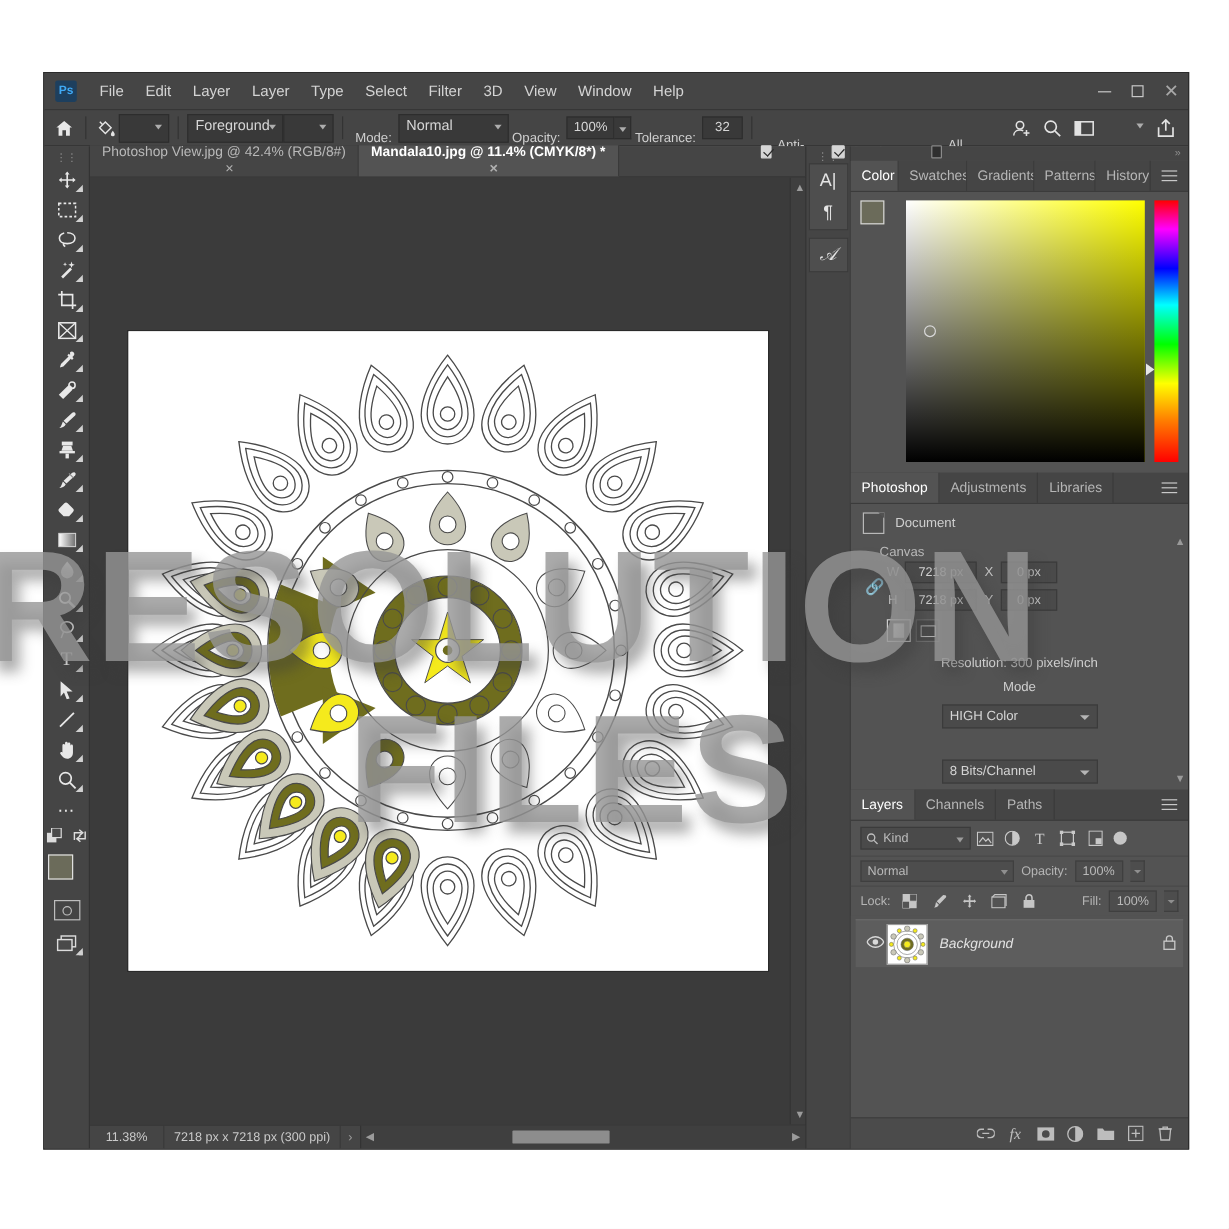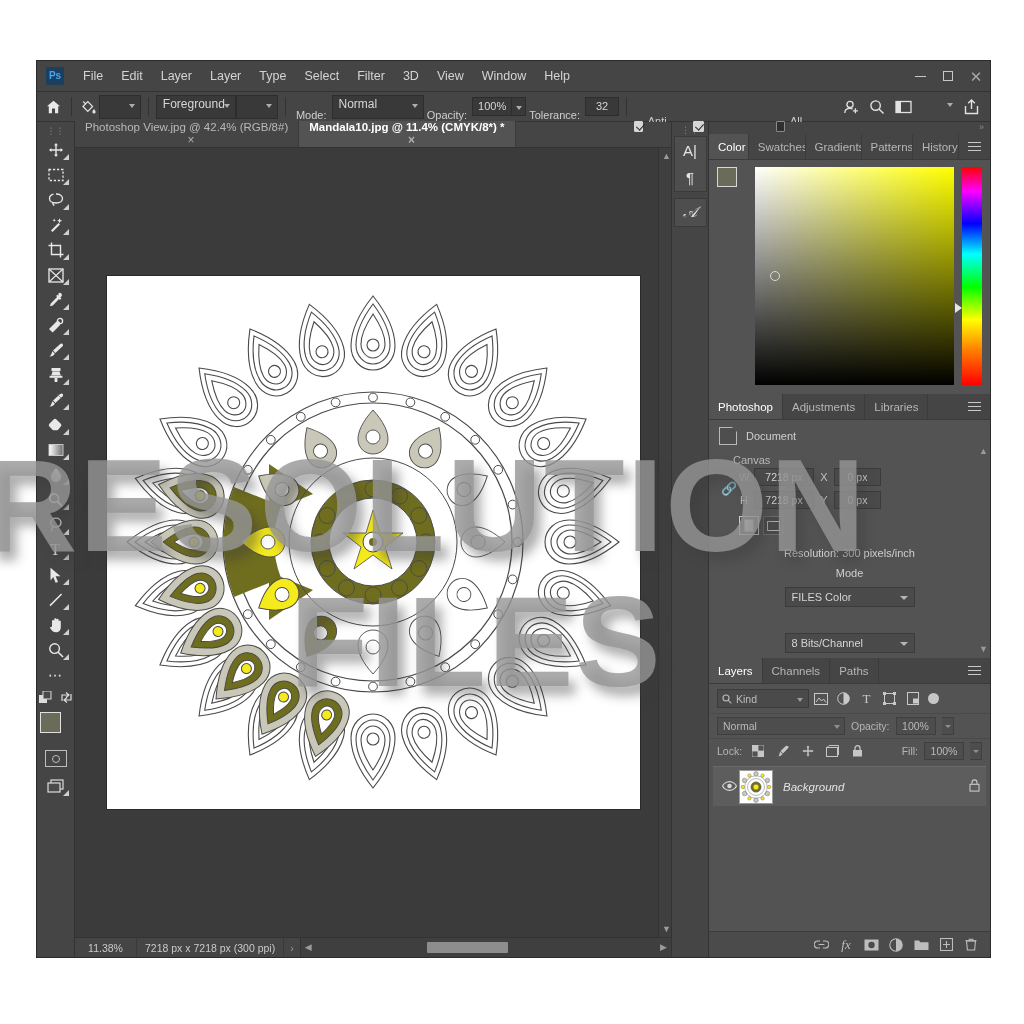--- a/index.html
+++ b/index.html
@@ -1039,21 +1039,21 @@
               </div>
               <div class="anchor-btn">
                 <svg width="13" height="10" viewBox="0 0 13 10">
                     <rect x="0.5" y="0.5" width="12" height="9" fill="none" stroke="#b0b0b0"></rect>
                   </svg>
               </div>
             </div>
             <div class="res-line">Resolution: 300 pixels/inch</div>
             <div class="mode-row">
               <span class="mode-lab">Mode</span>
-              <span class="ps-select">FILES Color</span>
+              <span class="ps-select">HIGH Color</span>
             </div>
             <div class="mode-row">
               <span class="mode-lab" style="visibility:hidden;">Mode</span>
               <span class="ps-select">8 Bits/Channel</span>
             </div>
             <div class="props-scroll">
               <div class="sc-up">▲</div>
               <div class="sc-dn" style="position:absolute;bottom:0;width:100%;">▼</div>
             </div>
           </div>

